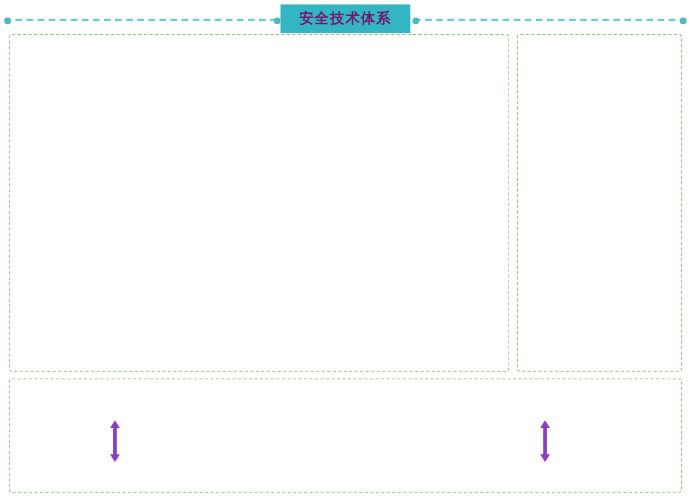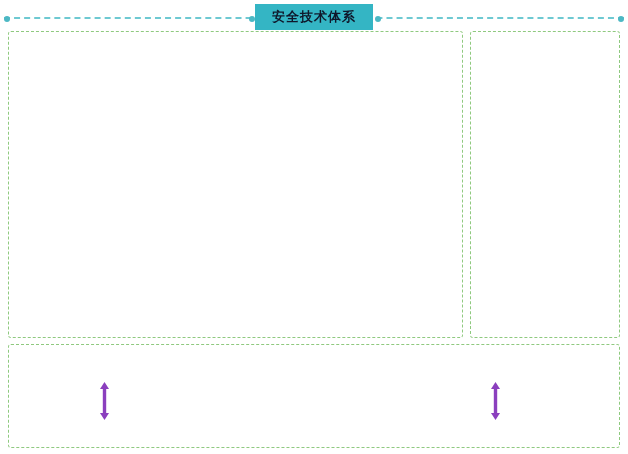--- a/index.html
+++ b/index.html
@@ -26,21 +26,21 @@
   }
 
   
   .top-rail{
     position:absolute;left:4px;top:17px;width:620px;height:2px;
     border-top:2px dashed #6ec9d2;z-index:1;
   }
   .rail-dot{position:absolute;width:6px;height:6px;background:#4cb8c4;border-radius:50%;top:-3px;}
   .main-title{
     position:absolute;left:255px;top:4px;width:118px;height:26px;
-    background:#34b5c4;color:#0f172a;
+    background:#34b5c4;color:#701a75;
     display:flex;align-items:center;justify-content:center;
     font-size:13px;font-weight:bold;letter-spacing:1px;
     z-index:3;
   }
 
   
   .panel{
     position:absolute;box-sizing:border-box;
     border:1.5px dashed #8fc97f;border-radius:3px;background:#fff;
     z-index:2;

